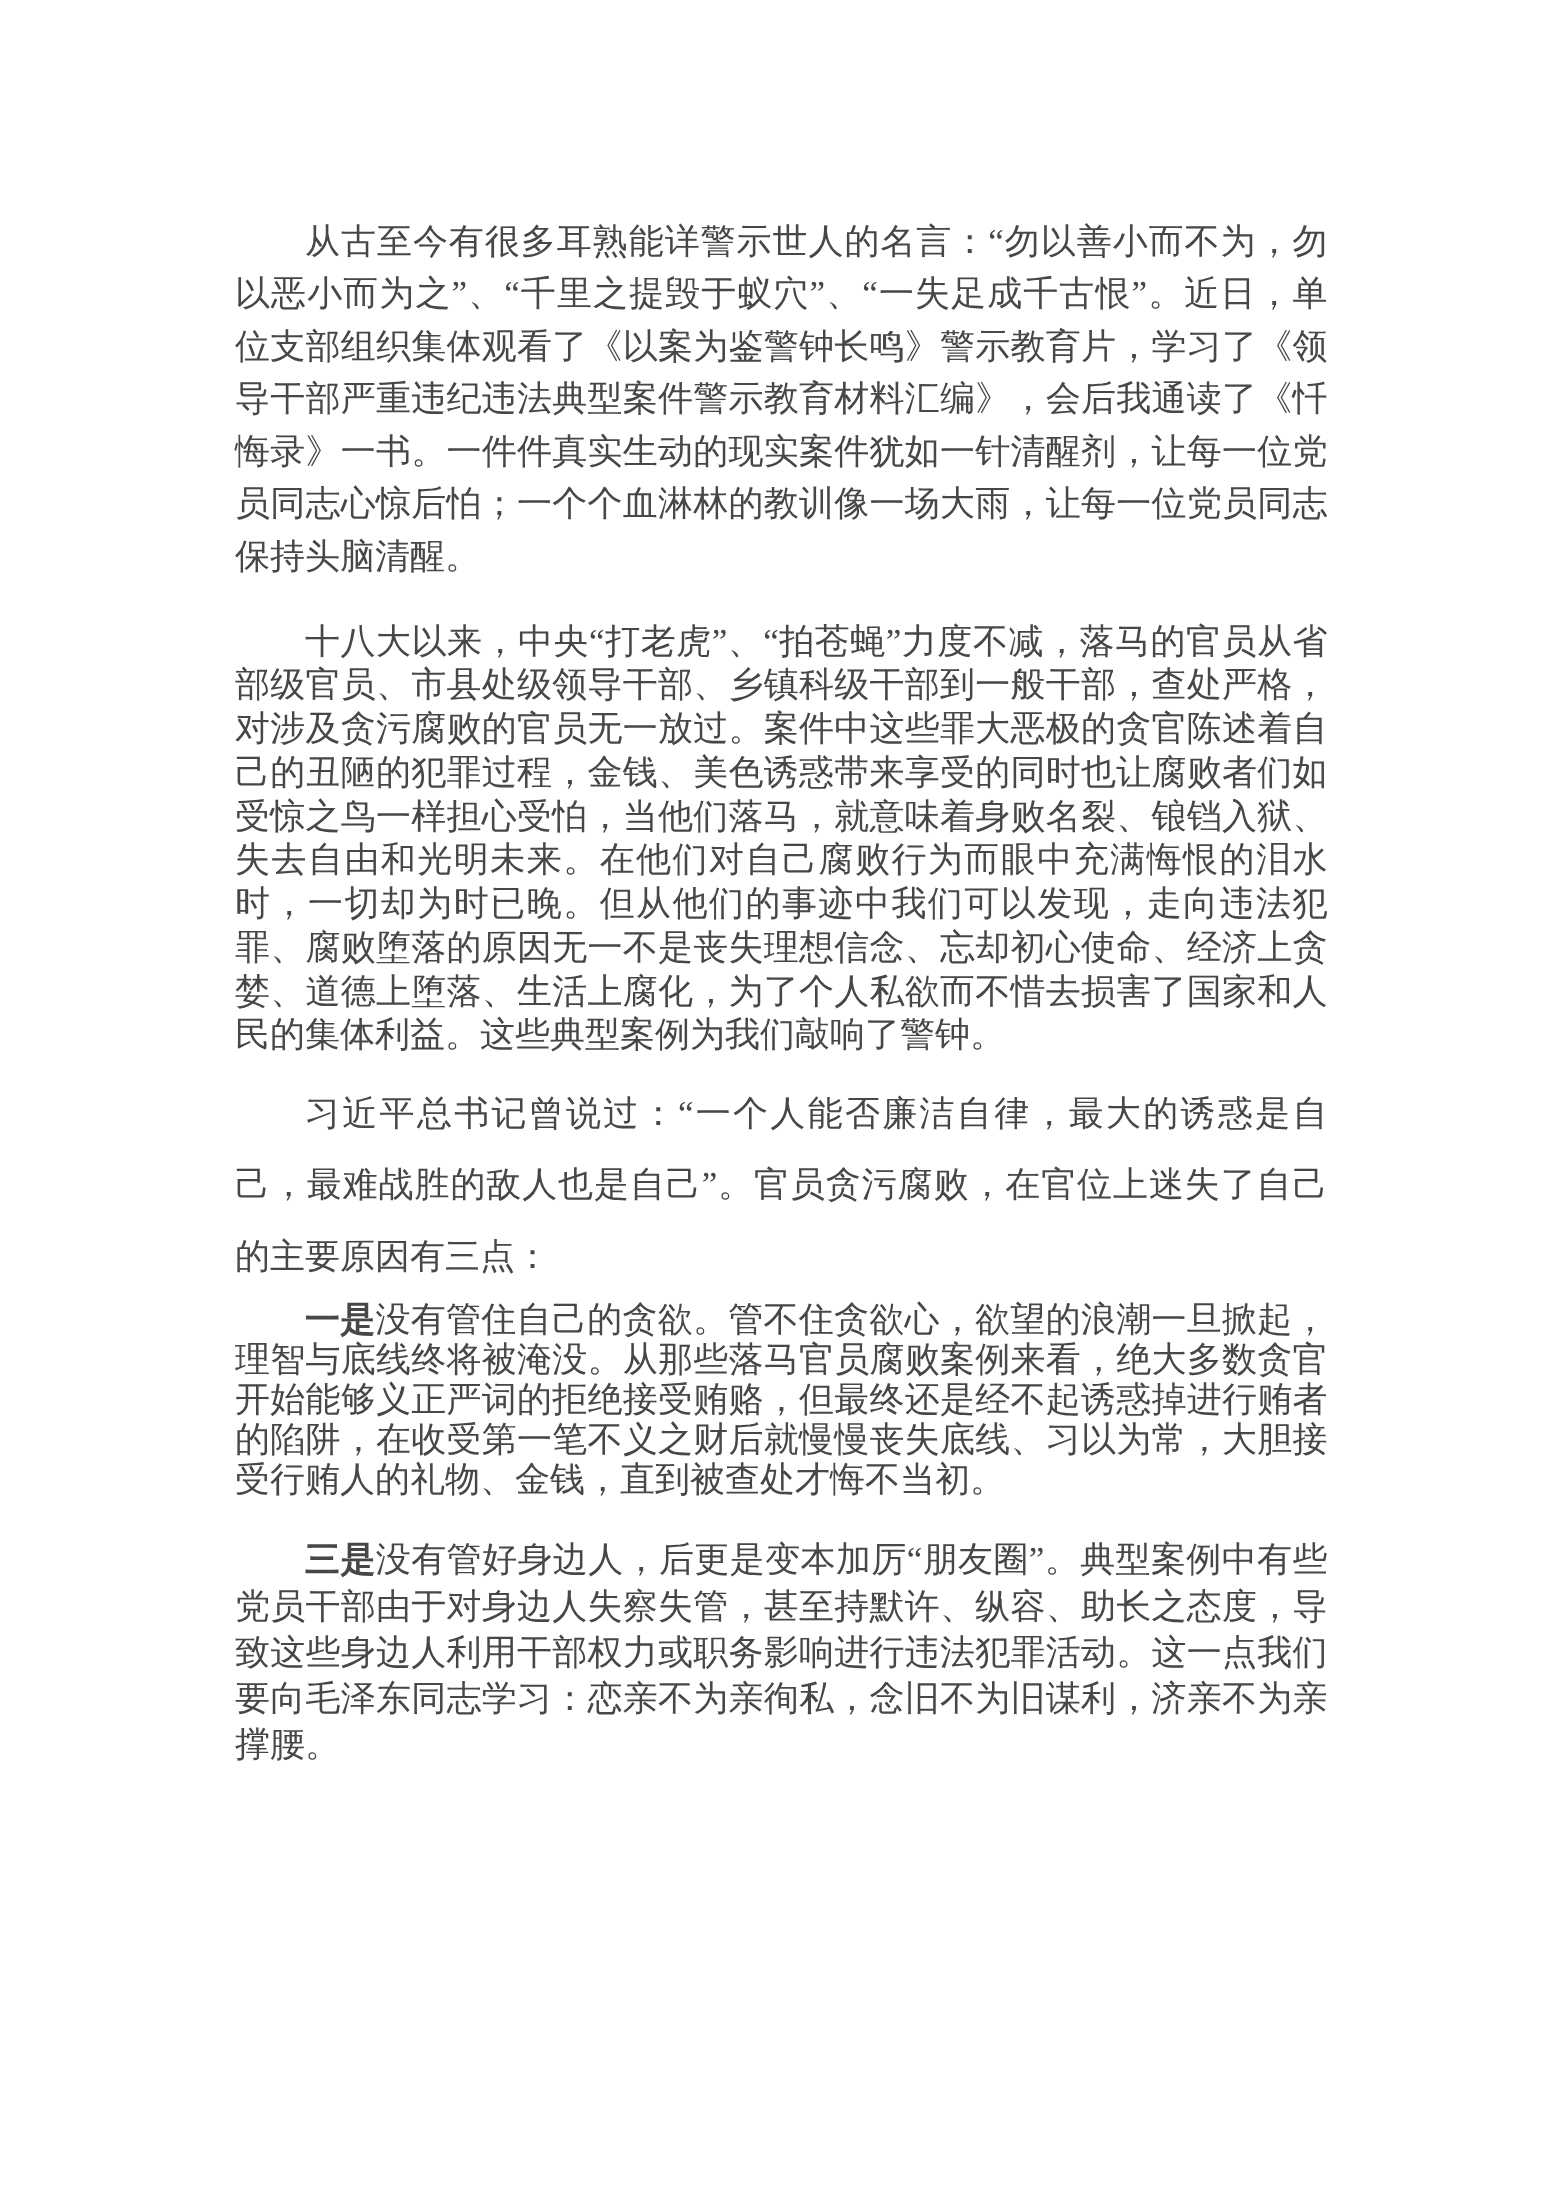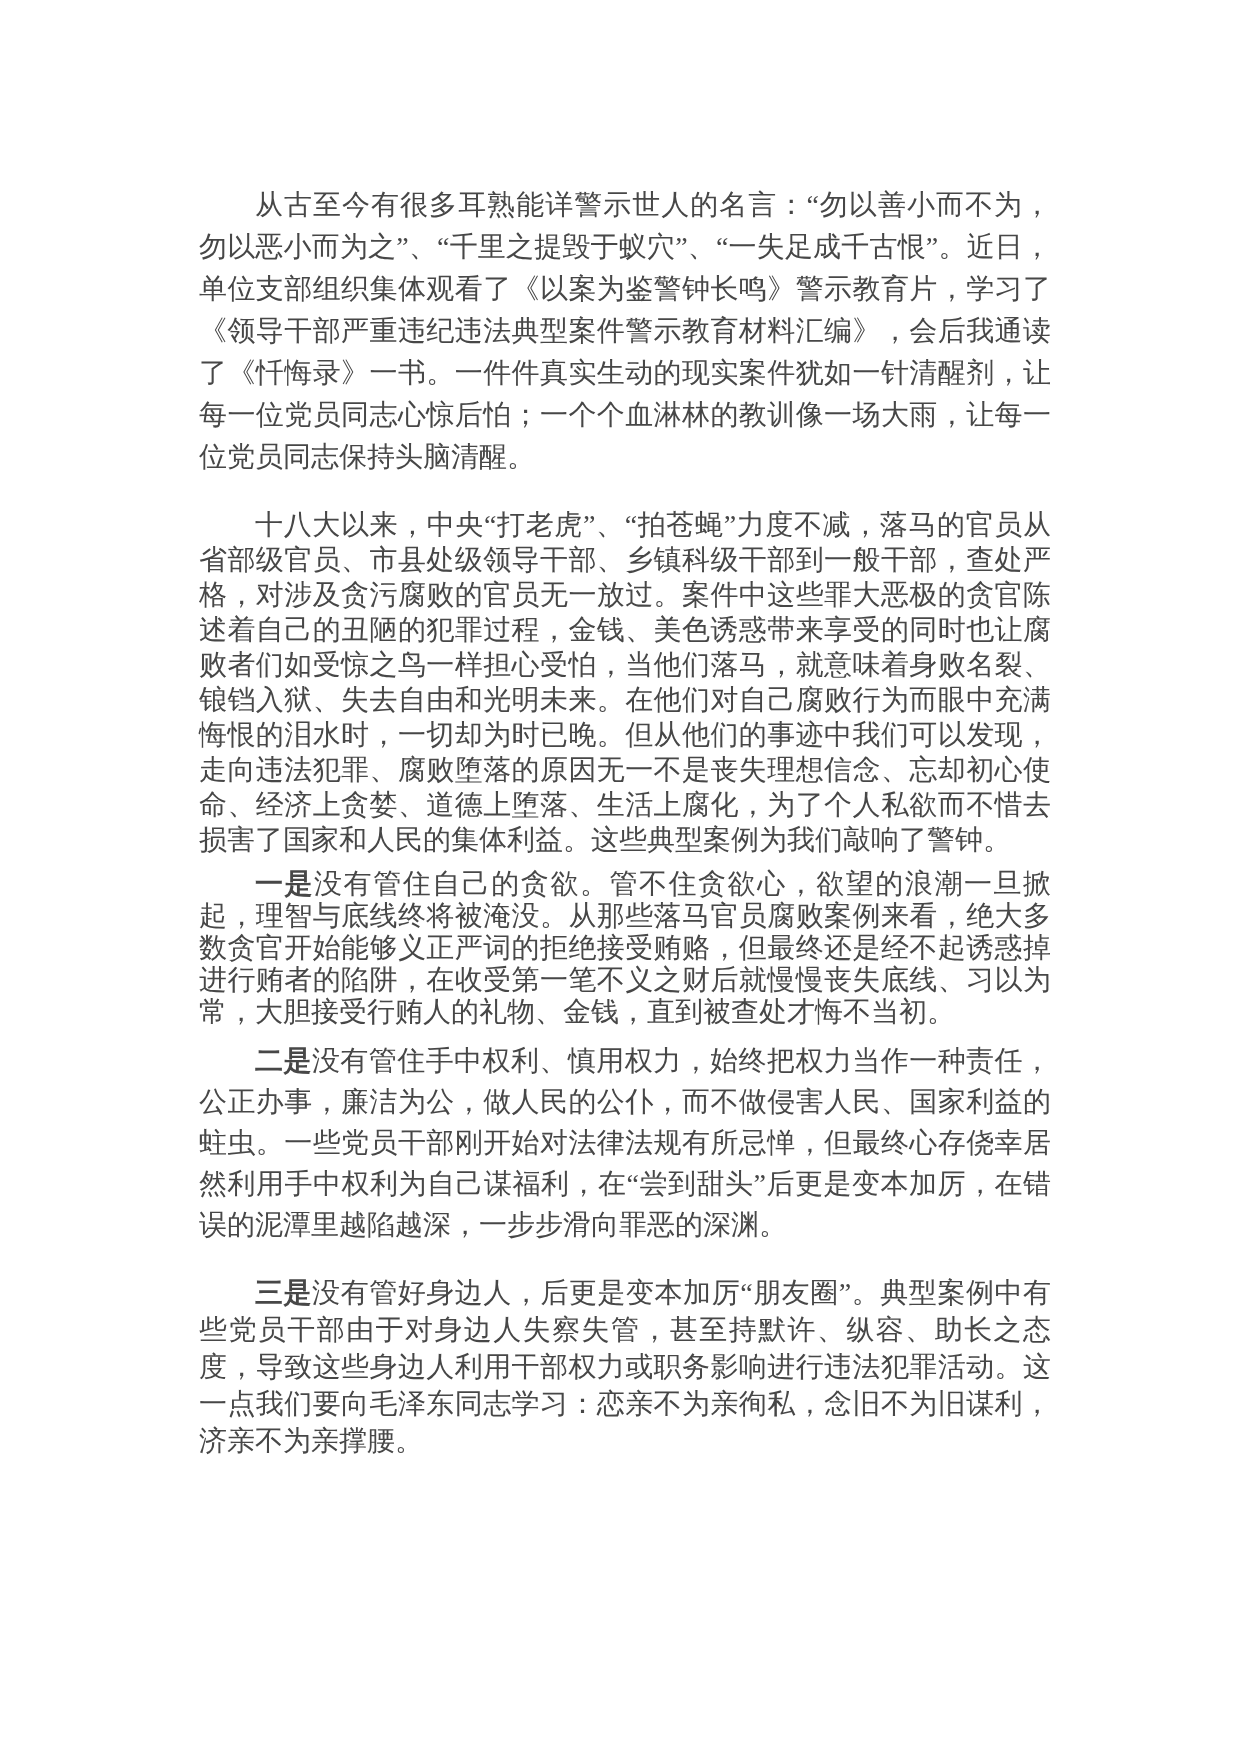--- a/index.html
+++ b/index.html
@@ -24,38 +24,38 @@
     position: absolute;
     left: 188px;
     top: 173px;
     width: 874px;
     font-size: 28px;
     text-align: justify;
     text-justify: inter-ideograph;
     letter-spacing: 0;
   }
   .doc p {
-    margin: 11px;
+    margin: 0;
     padding: 0;
     text-indent: 56px;
     word-break: break-all;
   }
   .doc p b { font-weight: bold; }
   .p1 { line-height: 42px; }
   .p2 { line-height: 35px; margin-top: 29px !important; }
   .p3 { line-height: 57px; margin-top: 17px !important; }
   .p4 { line-height: 32px; margin-top: 7px  !important; }
   .p5 { line-height: 41px; margin-top: 12px !important; }
   .p6 { line-height: 37px; margin-top: 29px !important; }
   .p7 { line-height: 38px; margin-top: 9px  !important; }
 </style>
 </head>
 <body>
 
 <div class="page">
   <article class="doc">
     <p class="p1"><b></b><span>从古至今有很多耳熟能详警示世人的名言：“勿以善小而不为，勿以恶小而为之”、“千里之提毁于蚁穴”、“一失足成千古恨”。近日，单位支部组织集体观看了《以案为鉴警钟长鸣》警示教育片，学习了《领导干部严重违纪违法典型案件警示教育材料汇编》，会后我通读了《忏悔录》一书。一件件真实生动的现实案件犹如一针清醒剂，让每一位党员同志心惊后怕；一个个血淋林的教训像一场大雨，让每一位党员同志保持头脑清醒。</span></p>
     <p class="p2"><b></b><span>十八大以来，中央“打老虎”、“拍苍蝇”力度不减，落马的官员从省部级官员、市县处级领导干部、乡镇科级干部到一般干部，查处严格，对涉及贪污腐败的官员无一放过。案件中这些罪大恶极的贪官陈述着自己的丑陋的犯罪过程，金钱、美色诱惑带来享受的同时也让腐败者们如受惊之鸟一样担心受怕，当他们落马，就意味着身败名裂、锒铛入狱、失去自由和光明未来。在他们对自己腐败行为而眼中充满悔恨的泪水时，一切却为时已晚。但从他们的事迹中我们可以发现，走向违法犯罪、腐败堕落的原因无一不是丧失理想信念、忘却初心使命、经济上贪婪、道德上堕落、生活上腐化，为了个人私欲而不惜去损害了国家和人民的集体利益。这些典型案例为我们敲响了警钟。</span></p>
+    <p class="p3"><b></b><span>习近平总书记曾说过：“一个人能否廉洁自律，最大的诱惑是自己，最难战胜的敌人也是自己”。官员贪污腐败，在官位上迷失了自己的主要原因有三点：</span></p>
     <p class="p4"><b>一是</b><span>没有管住自己的贪欲。管不住贪欲心，欲望的浪潮一旦掀起，理智与底线终将被淹没。从那些落马官员腐败案例来看，绝大多数贪官开始能够义正严词的拒绝接受贿赂，但最终还是经不起诱惑掉进行贿者的陷阱，在收受第一笔不义之财后就慢慢丧失底线、习以为常，大胆接受行贿人的礼物、金钱，直到被查处才悔不当初。</span></p>
-    <p class="p5"><b>二是</b><span>没有管住手中权利、慎用权力，始终把权力当作一种责任，公正办事，廉洁为公，做人民的公仆，而不做侵害人民、国家利益的蛀虫。一些党员干部刚开始对法律法规有所忌惮，但最终心存侥幸居然利用手中权利为自己谋福利，在“尝到甜头”后更是变本加厉，在错误的泥潭里越陷越深，一步步滑向罪恶的深渊。</span></p>
     <p class="p6"><b>三是</b><span>没有管好身边人，后更是变本加厉“朋友圈”。典型案例中有些党员干部由于对身边人失察失管，甚至持默许、纵容、助长之态度，导致这些身边人利用干部权力或职务影响进行违法犯罪活动。这一点我们要向毛泽东同志学习：恋亲不为亲徇私，念旧不为旧谋利，济亲不为亲撑腰。</span></p>
   </article>
 </div>
 
 </body></html>

